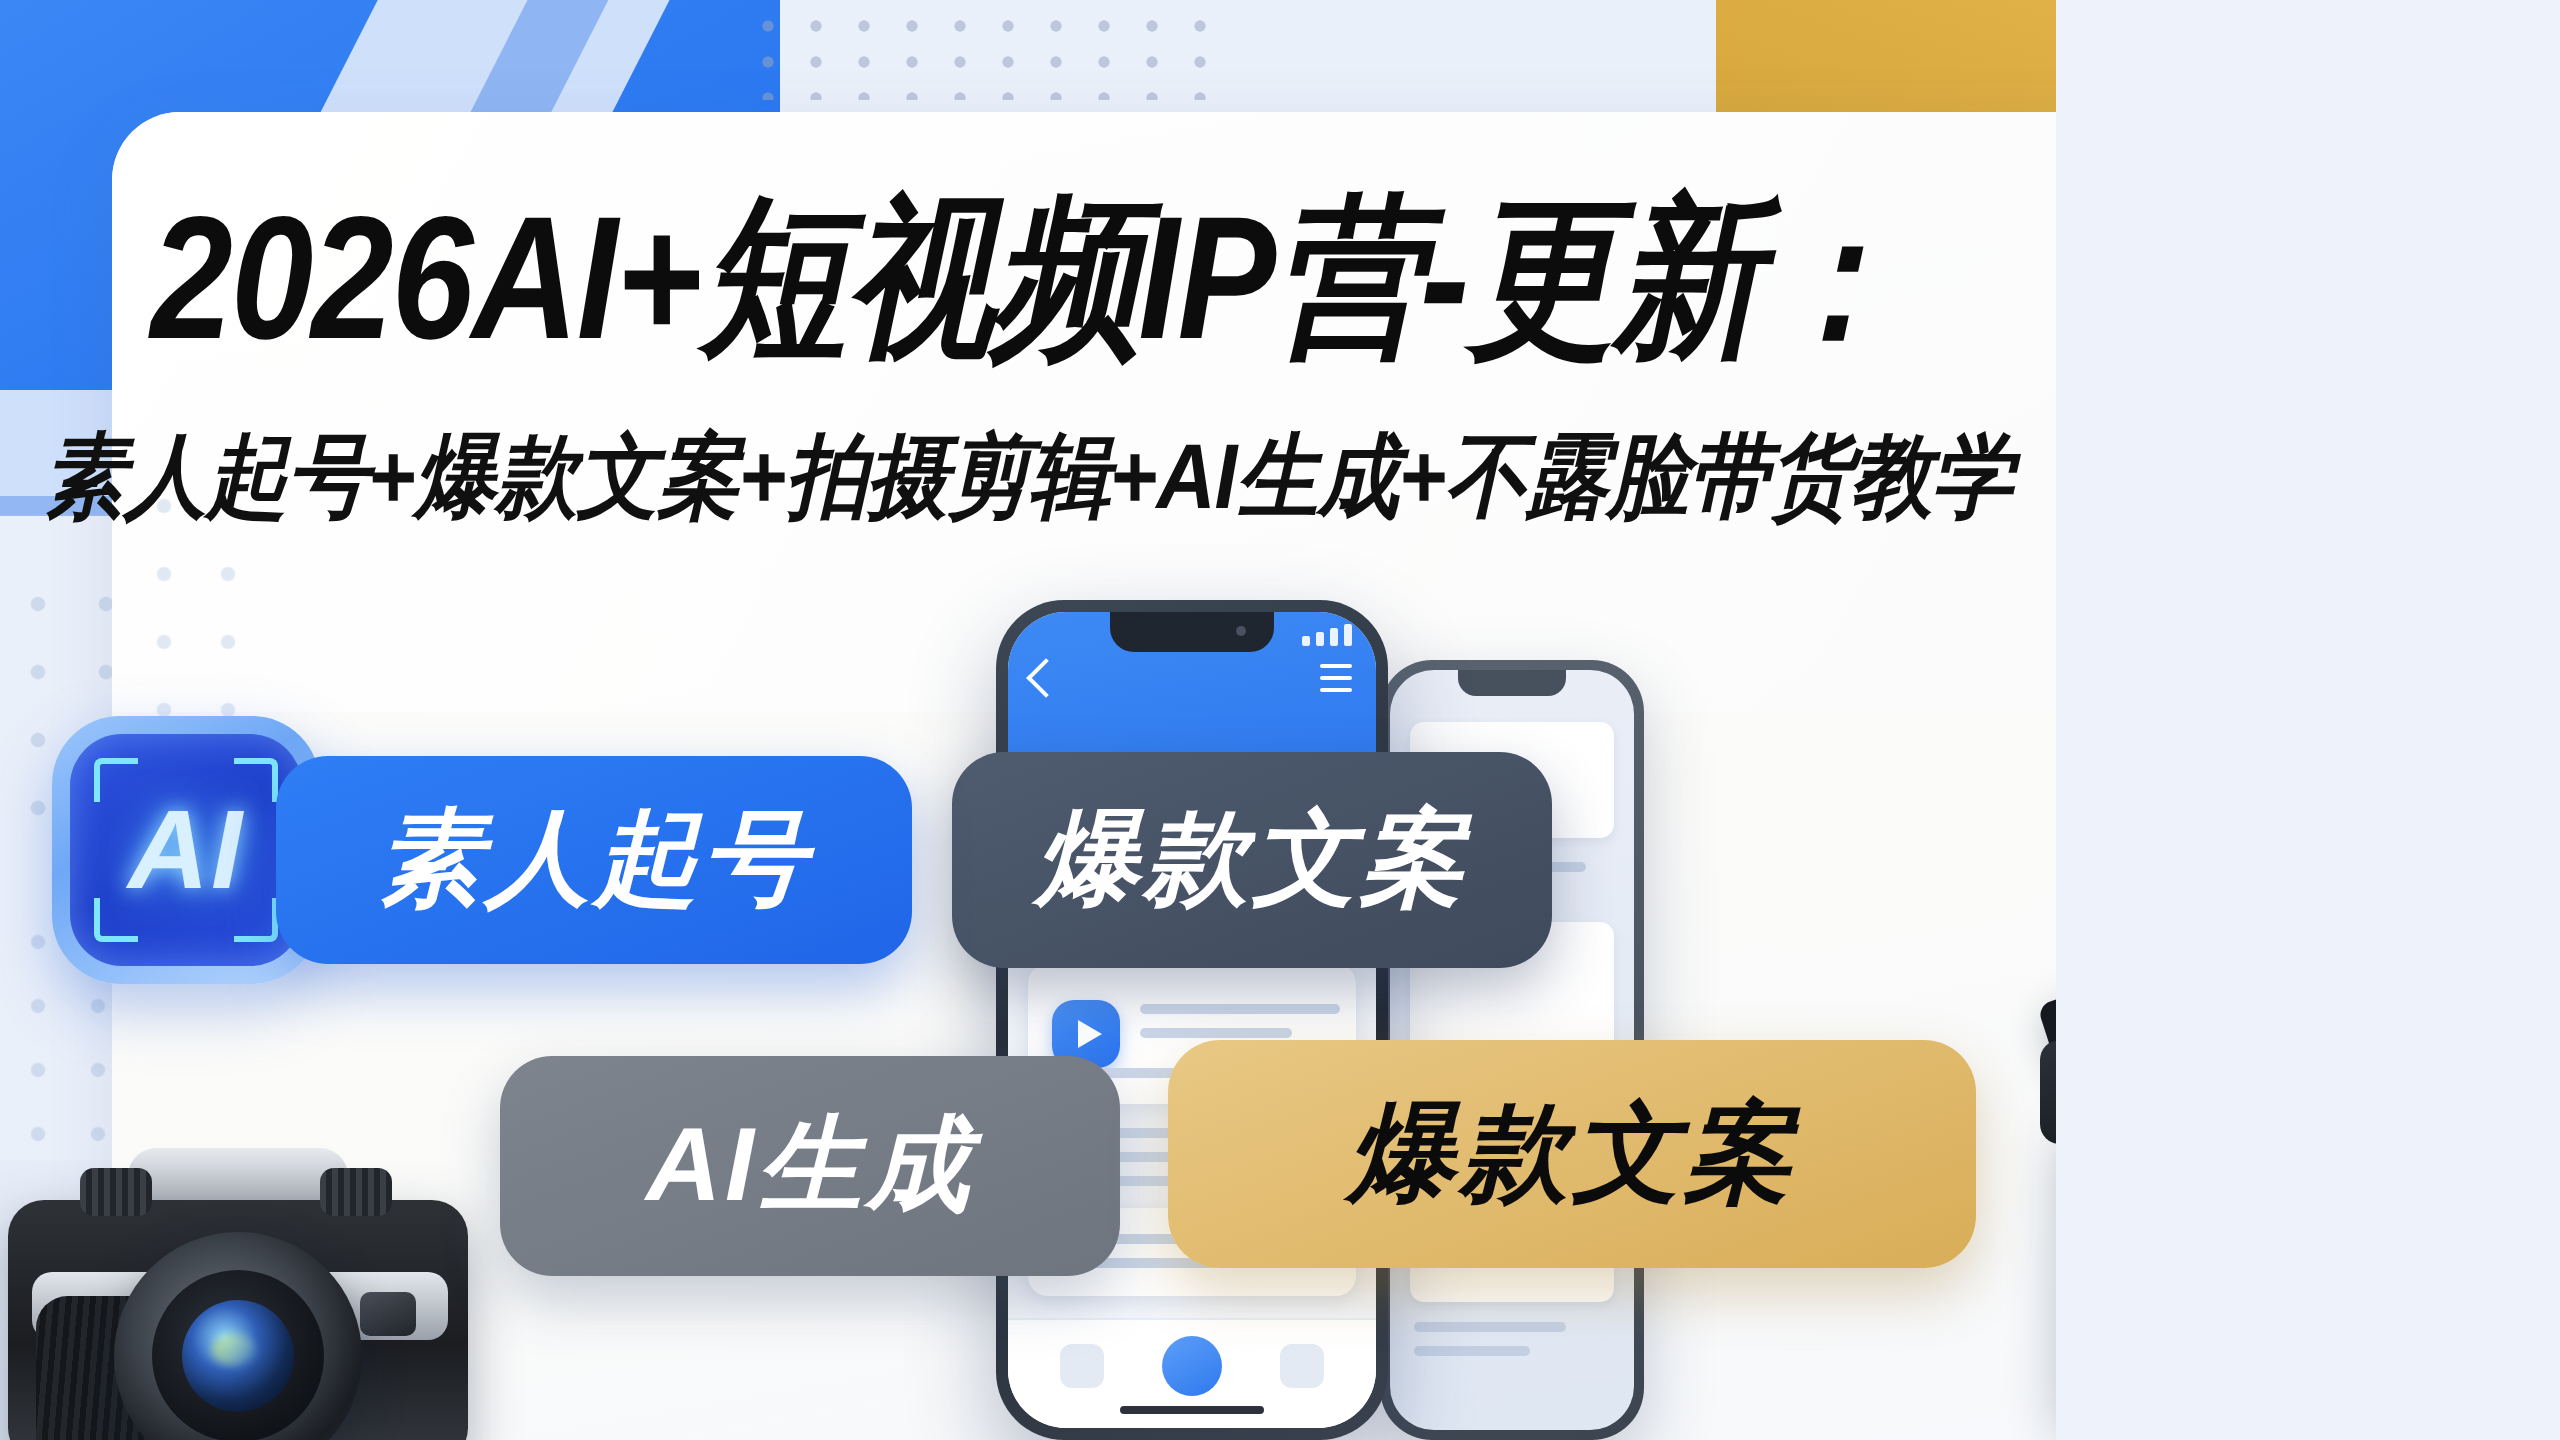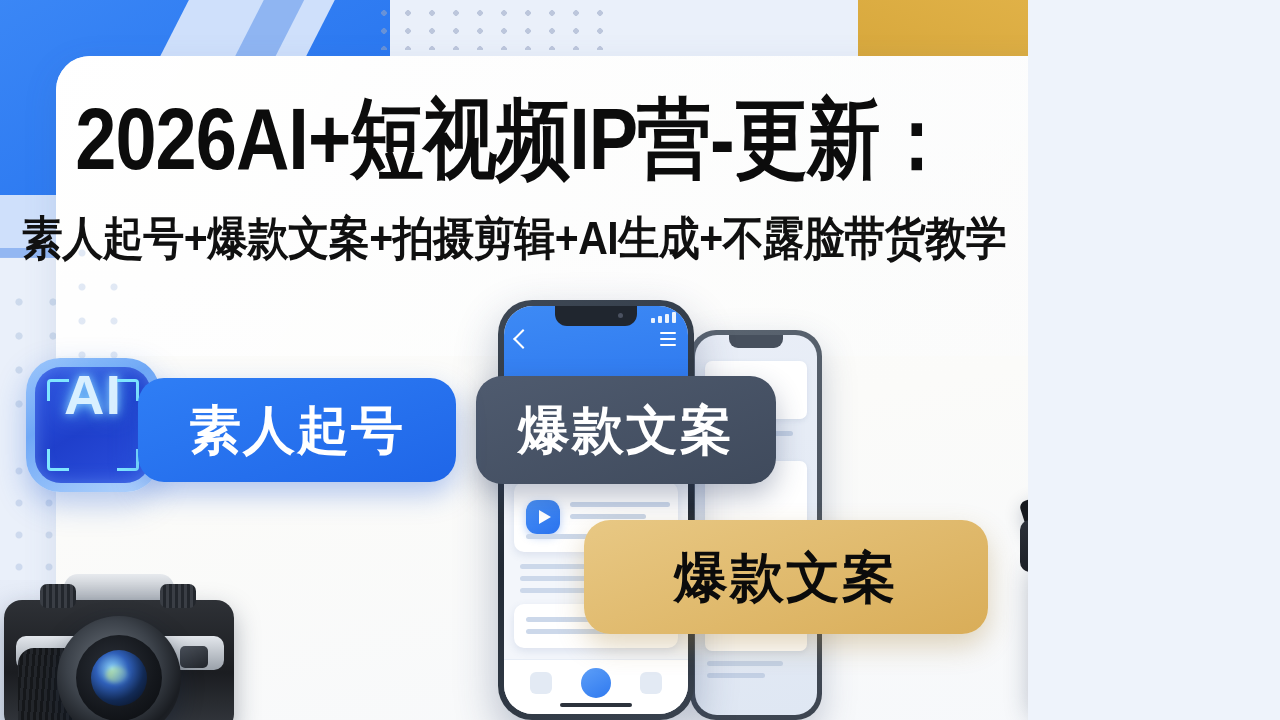--- a/index.html
+++ b/index.html
@@ -4,20 +4,21 @@
 <style>
   html,body{margin:0;padding:0;}
   body{
     width:1280px;height:720px;overflow:hidden;
     font-family:"Liberation Sans","DejaVu Sans",sans-serif;
     background:#eef3fb;
   }
   #poster{
     position:relative;width:1028px;height:720px;overflow:hidden;
     background:#0f766e;
+    font-style:italic;
   }
 
   
   .bg-base{position:absolute;inset:0;background:#eaf0fa;}
   .bg-blue-left{
     position:absolute;left:-40px;top:-60px;width:430px;height:300px;
     background:linear-gradient(150deg,#3f8bf7 0%,#2a77f0 70%);
   }
   .bg-blue-band1{
     position:absolute;left:-60px;top:195px;width:250px;height:62px;
@@ -177,21 +178,21 @@
   
   .ai-badge{
     position:absolute;left:26px;top:358px;width:134px;height:134px;border-radius:34px;
     background:linear-gradient(150deg,#9cc6fb 0%,#6fa8f6 38%,#b6d6fd 100%);
     padding:9px;box-sizing:border-box;
     box-shadow:0 12px 30px rgba(45,100,210,.34);
   }
   .ai-inner{
     width:100%;height:100%;border-radius:26px;position:relative;
     background:linear-gradient(150deg,#2f55e0 0%,#1f3fcb 50%,#2b4fdd 100%);
-    display:flex;align-items:flex-start;justify-content:center;
+    display:flex;align-items:center;justify-content:center;
     box-shadow:inset 0 0 18px rgba(130,180,255,.45);
   }
   .ai-text{
     font-size:56px;font-weight:900;color:#d9f0ff;letter-spacing:1px;
     text-shadow:0 0 10px #8fd8ff,0 0 22px #56b6ff;line-height:1;
   }
   .ai-corner{position:absolute;width:19px;height:19px;}
   .ai-c1{left:12px;top:12px;border-left:3px solid #7fe6ff;border-top:3px solid #7fe6ff;border-radius:4px 0 0 0;}
   .ai-c2{right:12px;top:12px;border-right:3px solid #7fe6ff;border-top:3px solid #7fe6ff;border-radius:0 4px 0 0;}
   .ai-c3{left:12px;bottom:12px;border-left:3px solid #7fe6ff;border-bottom:3px solid #7fe6ff;border-radius:0 0 0 4px;}
@@ -537,15 +538,16 @@
       <span class="ai-corner ai-c1"></span>
       <span class="ai-corner ai-c2"></span>
       <span class="ai-corner ai-c3"></span>
       <span class="ai-corner ai-c4"></span>
       <span class="ai-text">AI</span>
     </div>
   </div>
 
   <div class="pill pill-slate">爆款文案</div>
   <div class="pill pill-blue">素人起号</div>
+  <div class="pill pill-gray-bl">AI生成</div>
   <div class="pill pill-gold">爆款文案</div>
 
 </div>
 
 </body></html>

